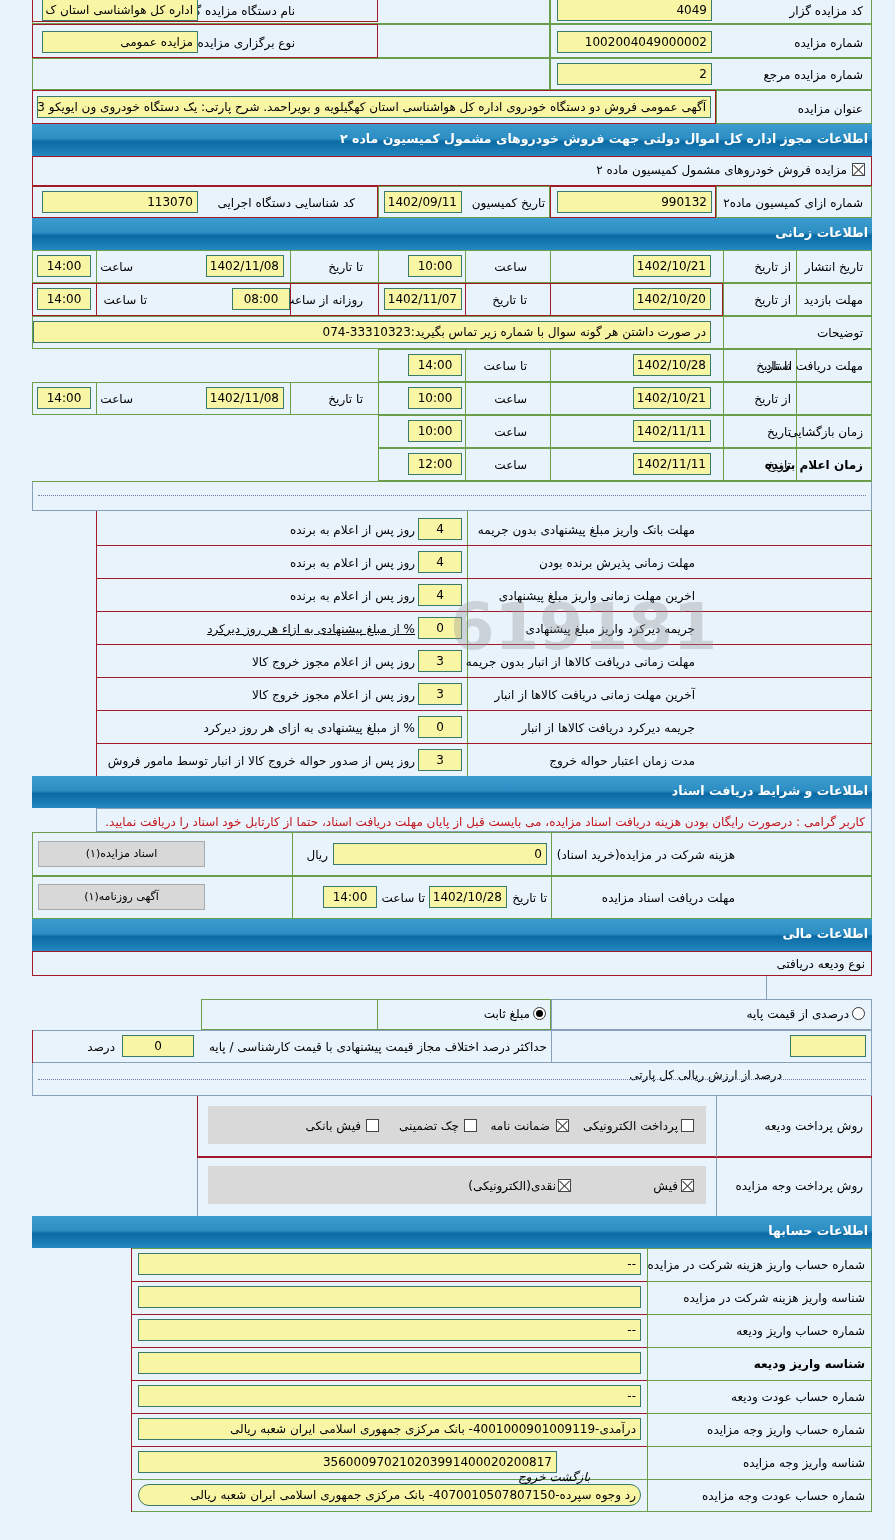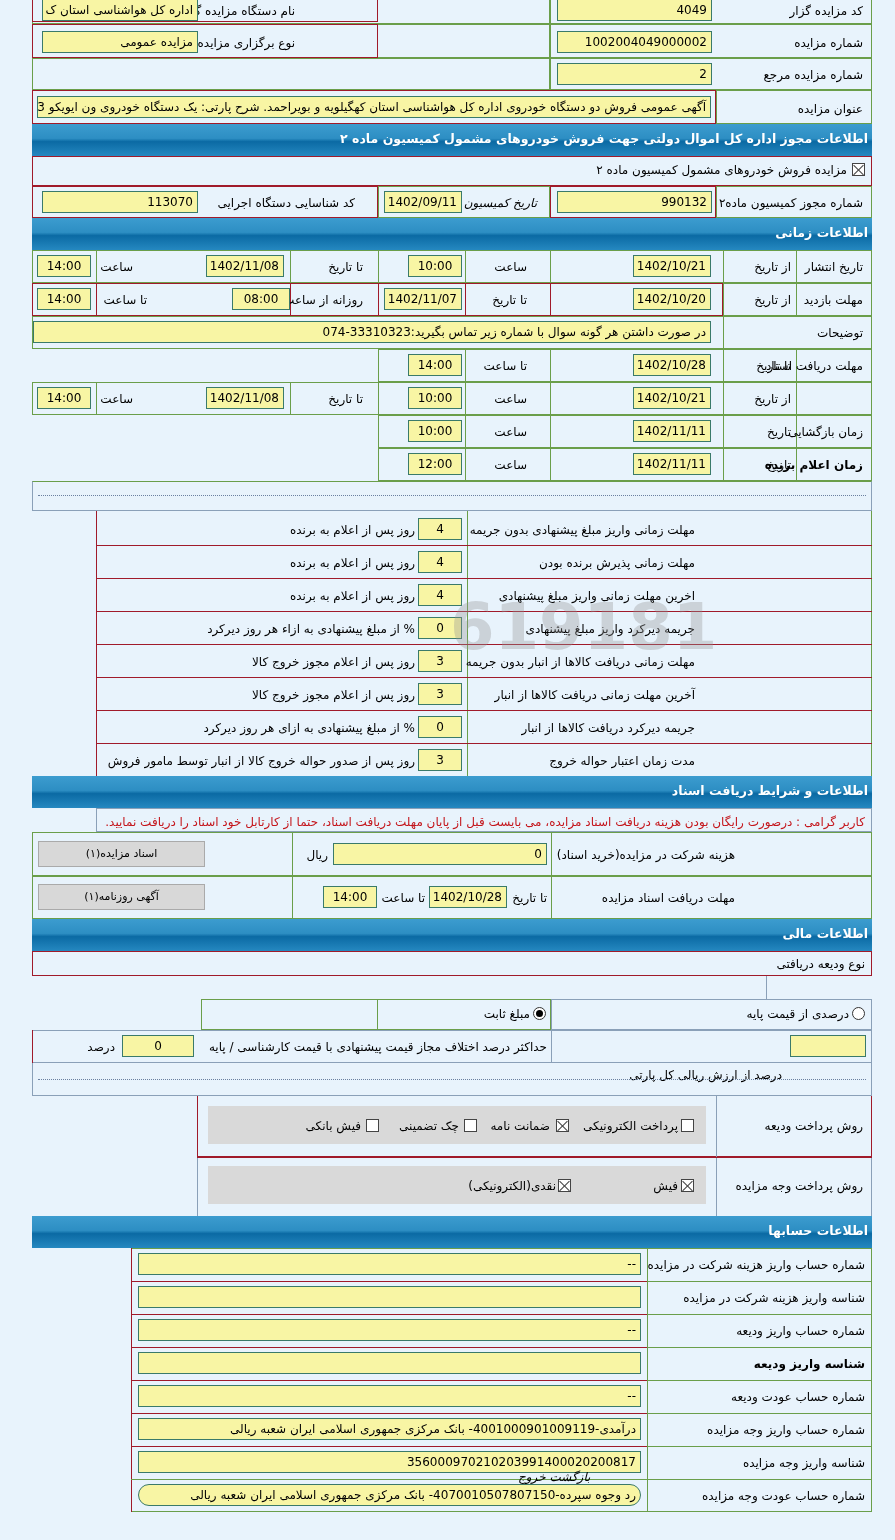--- a/index.html
+++ b/index.html
@@ -58,23 +58,23 @@
 
 <div class="hdr" style="top:124px;">اطلاعات مجوز اداره کل اموال دولتی جهت فروش خودروهای مشمول کمیسیون ماده ۲</div>
 <div class="rbox" style="left:32px; top:156px; width:840px; height:30px; background:#e8f3fc;"></div>
 <div class="chk x" style="right:30px; top:163px;"></div>
 <span class="lbl" style="right:48px; top:163px;">مزایده فروش خودروهای مشمول کمیسیون ماده ۲</span>
 
 <div class="cell" style="left:716px; top:186px; width:156px; height:32px;"></div>
 <div class="rbox" style="left:550px; top:186px; width:166px; height:32px; border-color:#a01a2a;"></div>
 <div class="cell" style="left:378px; top:186px; width:172px; height:32px;"></div>
 <div class="rbox" style="left:32px; top:186px; width:346px; height:32px;"></div>
-<span class="lbl" style="right:32px; top:196px;">شماره مجوز کمیسیون ماده۲</span>
+<span class="lbl" style="right:32px; top:196px;">شماره ازای کمیسیون ماده۲</span>
 <div class="inp" style="left:557px; top:191px; width:155px;">990132</div>
-<span class="lbl" style="right:358px; top:196px;font-style:italic;">تاریخ کمیسیون</span>
+<span class="lbl" style="right:350px; top:196px;">تاریخ کمیسیون</span>
 <div class="inp" style="left:384px; top:191px; width:78px;">1402/09/11</div>
 <span class="lbl" style="right:540px; top:196px;">کد شناسایی دستگاه اجرایی</span>
 <div class="inp" style="left:42px; top:191px; width:156px;">113070</div>
 
 <div class="hdr" style="top:218px;">اطلاعات زمانی</div>
 
 <div class="cell" style="left:32px; top:250px; width:840px; height:33px;"></div>
 <div class="abs" style="left:796px; top:250px; width:1px; height:33px; background:#6a9e4a;"></div>
 <div class="abs" style="left:723px; top:250px; width:1px; height:33px; background:#6a9e4a;"></div>
 <div class="abs" style="left:550px; top:250px; width:1px; height:33px; background:#6a9e4a;"></div>
@@ -175,38 +175,38 @@
 
   <div class="abs" style="left:96px; top:545px; width:776px; height:1px; background:#a01a2a;"></div>
   <div class="abs" style="left:96px; top:578px; width:776px; height:1px; background:#a01a2a;"></div>
   <div class="abs" style="left:96px; top:611px; width:776px; height:1px; background:#a01a2a;"></div>
   <div class="abs" style="left:96px; top:644px; width:776px; height:1px; background:#a01a2a;"></div>
   <div class="abs" style="left:96px; top:677px; width:776px; height:1px; background:#a01a2a;"></div>
   <div class="abs" style="left:96px; top:710px; width:776px; height:1px; background:#a01a2a;"></div>
   <div class="abs" style="left:96px; top:743px; width:776px; height:1px; background:#a01a2a;"></div>
 
   <div>
-    <span class="lbl" style="right:200px; top:523px;">مهلت زمانی واریز مبلغ پیشنهادی بدون جریمه</span>
+    <span class="lbl" style="right:200px; top:523px;">مهلت بانک واریز مبلغ پیشنهادی بدون جریمه</span>
     <div class="inp center" style="left:418px; top:518px; width:44px;">4</div>
     <span class="lbl" style="right:480px; top:523px;">روز پس از اعلام به برنده</span>
   </div>
   <div>
     <span class="lbl" style="right:200px; top:556px;">مهلت زمانی پذیرش برنده بودن</span>
     <div class="inp center" style="left:418px; top:551px; width:44px;">4</div>
     <span class="lbl" style="right:480px; top:556px;">روز پس از اعلام به برنده</span>
   </div>
   <div>
     <span class="lbl" style="right:200px; top:589px;">اخرین مهلت زمانی واریز مبلغ پیشنهادی</span>
     <div class="inp center" style="left:418px; top:584px; width:44px;">4</div>
     <span class="lbl" style="right:480px; top:589px;">روز پس از اعلام به برنده</span>
   </div>
   <div>
     <span class="lbl" style="right:200px; top:622px;">جریمه دیرکرد واریز مبلغ پیشنهادی</span>
     <div class="inp center" style="left:418px; top:617px; width:44px;">0</div>
-    <span class="lbl" style="right:480px; top:622px;">% از مبلغ پیشنهادی به ازاء هر روز دیرکرد</span>
+    <span class="lbl" style="right:480px; top:622px;text-decoration:underline;">% از مبلغ پیشنهادی به ازاء هر روز دیرکرد</span>
   </div>
   <div>
     <span class="lbl" style="right:200px; top:655px;">مهلت زمانی دریافت کالاها از انبار بدون جریمه</span>
     <div class="inp center" style="left:418px; top:650px; width:44px;">3</div>
     <span class="lbl" style="right:480px; top:655px;">روز پس از اعلام مجوز خروج کالا</span>
   </div>
   <div>
     <span class="lbl" style="right:200px; top:688px;">آخرین مهلت زمانی دریافت کالاها از انبار</span>
     <div class="inp center" style="left:418px; top:683px; width:44px;">3</div>
     <span class="lbl" style="right:480px; top:688px;">روز پس از اعلام مجوز خروج کالا</span>
@@ -337,21 +337,21 @@
   <div>
     <span class="lbl" style="right:30px; top:1390px;">شماره حساب عودت ودیعه</span>
     <div class="inp" style="left:138px; top:1385px; width:503px;">--</div>
   </div>
   <div>
     <span class="lbl" style="right:30px; top:1423px;">شماره حساب واریز وجه مزایده</span>
     <div class="inp" style="left:138px; top:1418px; width:503px;">درآمدی-4001000901009119- بانک مرکزی جمهوری اسلامی ایران شعبه ریالی</div>
   </div>
   <div>
     <span class="lbl" style="right:30px; top:1456px;margin-left:48px;">شناسه واریز وجه مزایده</span>
-    <div class="inp" style="left:138px; top:1451px; width:503px;">356000970210203991400020200817</div>
+    <div class="inp" style="left:138px; top:1451px; width:419px;">356000970210203991400020200817</div>
   </div>
   <div>
     <span class="lbl" style="right:30px; top:1489px;">شماره حساب عودت وجه مزایده</span>
     <div class="inp" style="left:138px; top:1484px; width:503px;border-radius:11px;">رد وجوه سپرده-4070010507807150- بانک مرکزی جمهوری اسلامی ایران شعبه ریالی</div>
   </div>
 </div>
 
 <span class="lbl" style="left:518px; top:1470px; font-style:italic;">بازگشت خروج</span>
 
 </body></html>

